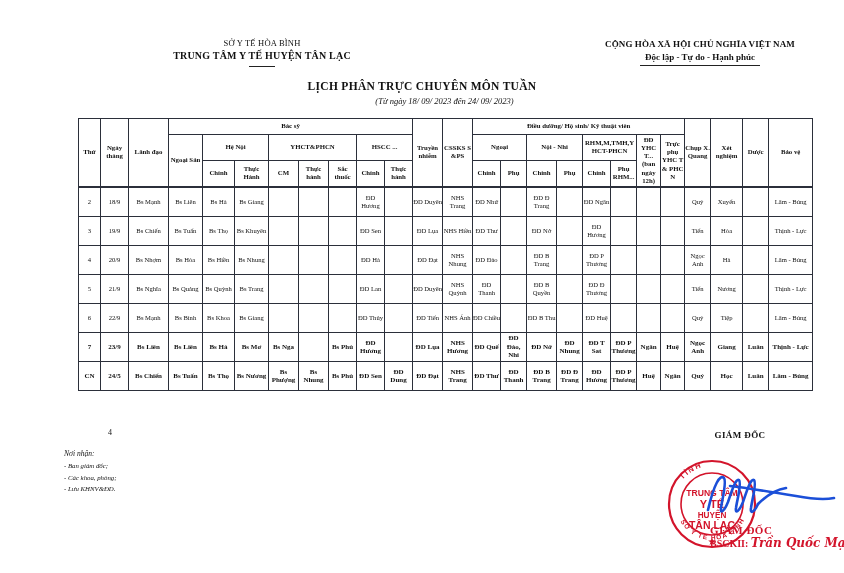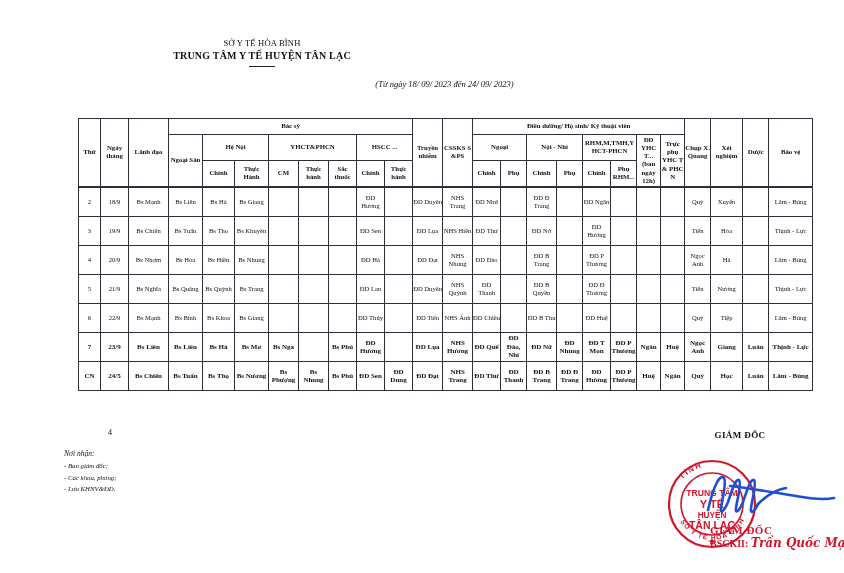--- a/index.html
+++ b/index.html
@@ -100,23 +100,29 @@
 </style>
 </head>
 <body>
 
 <div class="doc-header">
   <div class="org-block">
     <div class="org-line1">SỞ Y TẾ HÒA BÌNH</div>
     <div class="org-line2">TRUNG TÂM Y TẾ HUYỆN TÂN LẠC</div>
     <div class="org-rule"></div>
   </div>
+  <div class="nation-block">
+    <div class="nation-line1">CỘNG HÒA XÃ HỘI CHỦ NGHĨA VIỆT NAM</div>
+    <div class="nation-line2">Độc lập - Tự do - Hạnh phúc</div>
+    <div class="nation-rule"></div>
+  </div>
 </div>
 
 <div class="title-block">
+  <div class="title-main">LỊCH PHÂN TRỰC CHUYÊN MÔN TUẦN</div>
   <div class="title-range">(Từ ngày 18/ 09/ 2023 đến 24/ 09/ 2023)</div>
 </div>
 
 <div class="table-wrap">
 <table class="sched">
   <colgroup>
     <col style="width:22px">
         <col style="width:28px">
         <col style="width:40px">
     <col style="width:34px">
@@ -334,21 +340,21 @@
           <td class="cell"></td>
           <td class="cell">Bs Phú</td>
           <td class="cell">ĐD Hương</td>
           <td class="cell"></td>
           <td class="cell">ĐD Lụa</td>
           <td class="cell">NHS Hương</td>
           <td class="cell">ĐD Quế</td>
           <td class="cell">ĐD Đào, Nhi</td>
           <td class="cell">ĐD Nở</td>
           <td class="cell">ĐD Nhung</td>
-          <td class="cell">ĐD T Mon</td>
+          <td class="cell">ĐD T Sat</td>
           <td class="cell">ĐD P Thương</td>
           <td class="cell">Ngân</td>
           <td class="cell">Huệ</td>
           <td class="cell">Ngọc Anh</td>
           <td class="cell">Giang</td>
           <td class="cell">Luân</td>
           <td class="cell">Thịnh - Lực</td>
         </tr>
         <tr class="bold-row">
           <td class="cell">CN</td>

